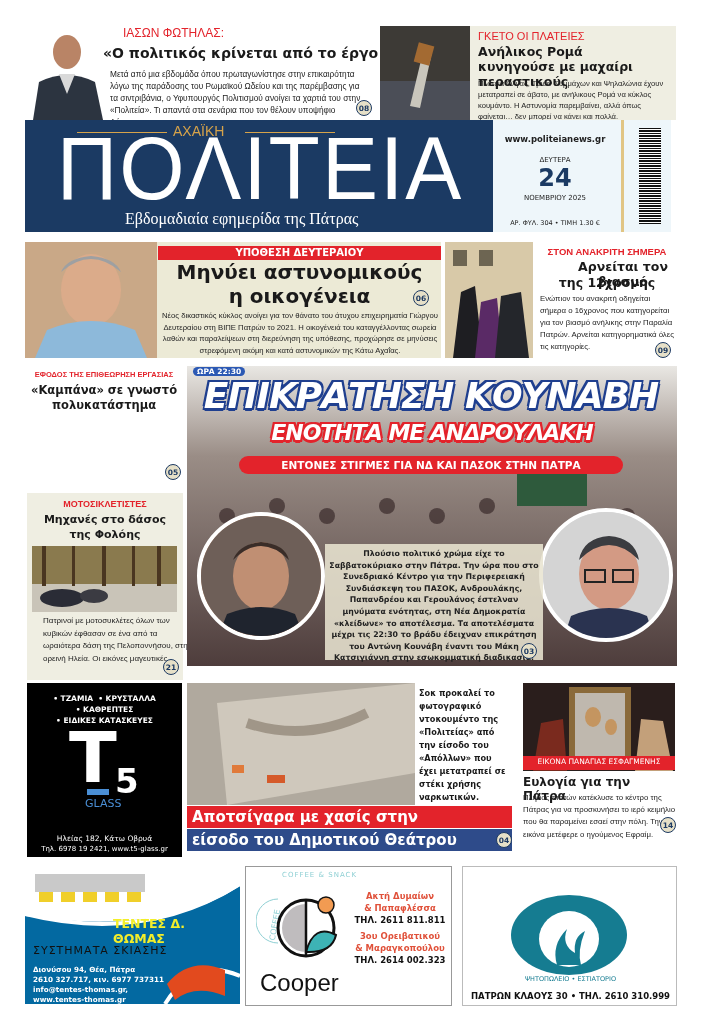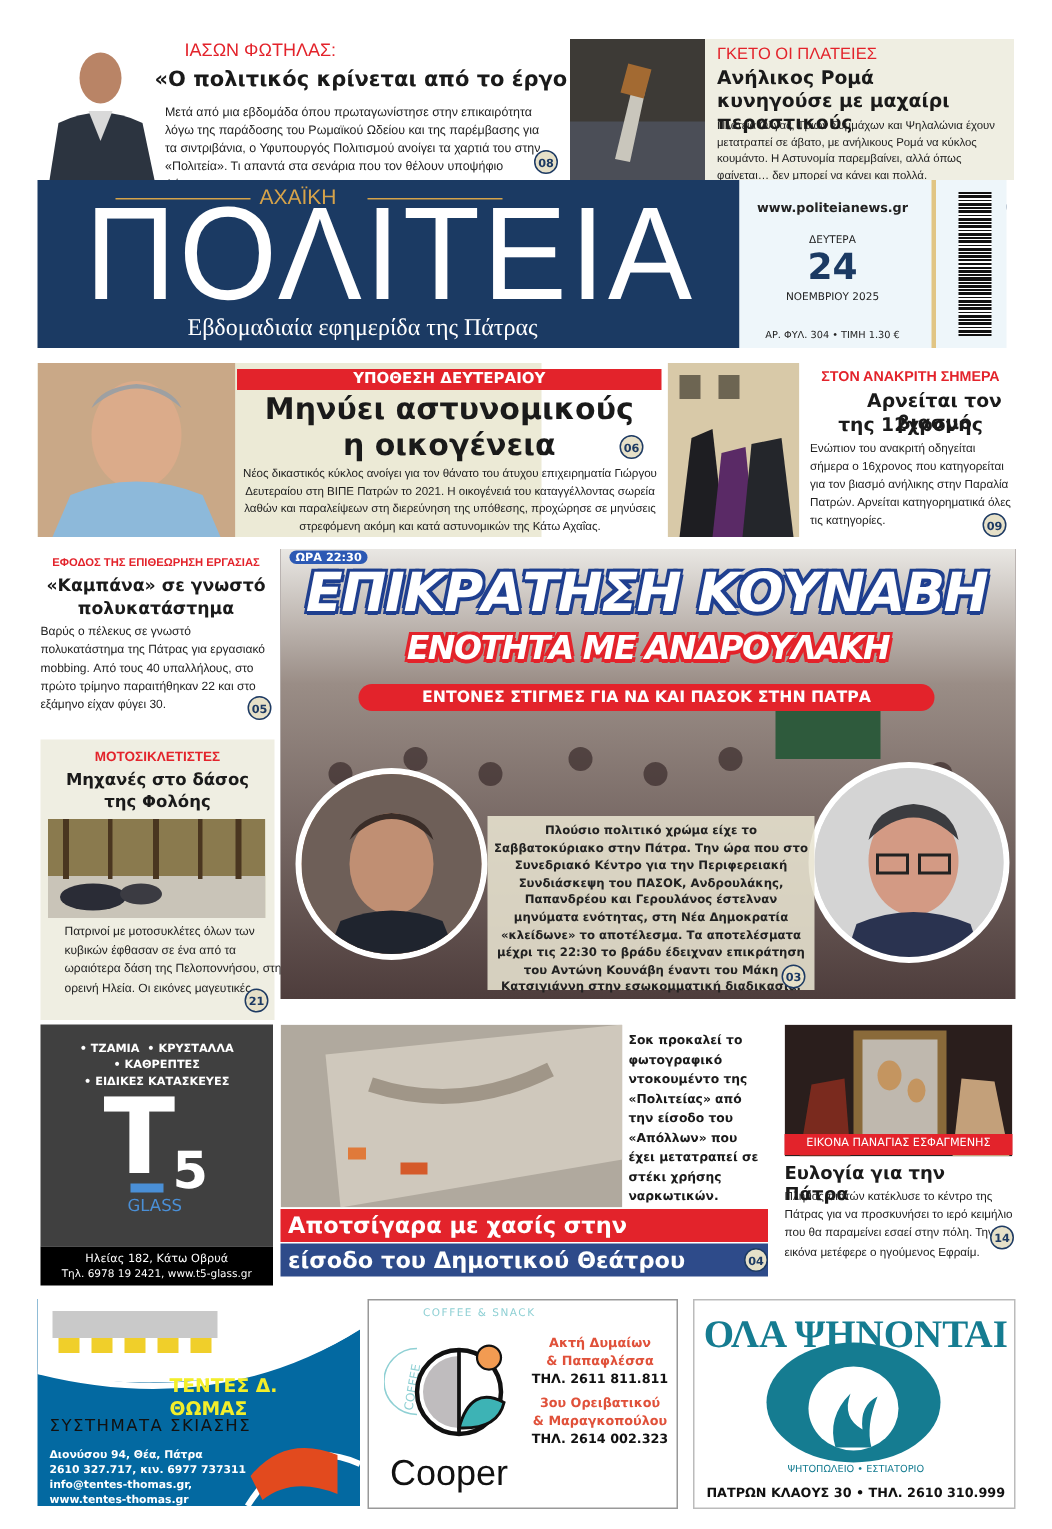--- a/index.html
+++ b/index.html
@@ -64,21 +64,21 @@
 <div id="mast-side" class="abs">
   <div class="abs" style="left:2px;top:14px;width:120px;text-align:center;font-size:8.5px;font-weight:bold;color:#222;">www.politeianews.gr</div>
   <div class="abs" style="left:2px;top:36px;width:120px;text-align:center;font-size:7px;color:#222;">ΔΕΥΤΕΡΑ</div>
   <div class="abs" style="left:2px;top:44px;width:120px;text-align:center;font-size:24px;font-weight:bold;color:#1b3a63;">24</div>
   <div class="abs" style="left:2px;top:74px;width:120px;text-align:center;font-size:7px;color:#222;">ΝΟΕΜΒΡΙΟΥ 2025</div>
   <div class="abs" style="left:2px;top:99px;width:120px;text-align:center;font-size:6.5px;color:#222;">ΑΡ. ΦΥΛ. 304 • ΤΙΜΗ 1.30 €</div>
   <div class="abs" style="left:128px;top:0;width:3px;height:112px;background:#e1c584;"></div>
   <div class="abs" style="left:146px;top:8px;width:22px;height:96px;background:repeating-linear-gradient(0deg,#111 0 1px,#fff 1px 2px,#111 2px 4px,#fff 4px 5px);"></div>
 </div>
 
-<div class="abs" style="left:25px;top:242px;width:336px;height:116px;background:#ecead6;">
+<div class="abs" style="left:25px;top:242px;width:416px;height:116px;background:#ecead6;">
   <div class="photo" style="left:0;top:0;width:132px;height:116px;">
     <svg width="132" height="116">
         <rect width="132" height="116" fill="#c9a887"></rect>
         <ellipse cx="66" cy="48" rx="30" ry="36" fill="#dbab8a"></ellipse>
         <path d="M36 30 Q66 4 96 30 Q90 16 66 14 Q42 16 36 30Z" fill="#9ea0a2"></path>
         <path d="M10 116 L22 88 Q66 70 110 88 L122 116Z" fill="#8db9da"></path>
       </svg>
   </div>
   <div class="abs" style="left:133px;top:4px;width:283px;height:14px;background:#e3232b;"></div>
   <div class="abs" style="left:133px;top:5px;width:283px;text-align:center;color:#fff;font-size:10px;font-weight:bold;">ΥΠΟΘΕΣΗ ΔΕΥΤΕΡΑΙΟΥ</div>
@@ -103,21 +103,20 @@
   <div class="abs" style="left:108px;top:17px;width:140px;text-align:center;font-size:12.5px;font-weight:bold;">Αρνείται τον βιασμό</div>
   <div class="abs" style="left:92px;top:33px;width:140px;text-align:center;font-size:12.5px;font-weight:bold;">της 12χρονης</div>
   <div class="abs body-txt" style="left:95px;top:51px;width:136px;font-size:7.8px;line-height:12px;">Ενώπιον του ανακριτή οδηγείται σήμερα ο 16χρονος που κατηγορείται για τον βιασμό ανήλικης στην Παραλία Πατρών. Αρνείται κατηγορηματικά όλες τις κατηγορίες.</div>
   <div class="badge" style="left:210px;top:100px;">09</div>
 </div>
 
 <div class="abs" style="left:25px;top:368px;width:158px;height:118px;">
   <div class="abs kicker" style="left:0;top:2px;width:158px;text-align:center;font-size:7.5px;font-weight:bold;">ΕΦΟΔΟΣ ΤΗΣ ΕΠΙΘΕΩΡΗΣΗ ΕΡΓΑΣΙΑΣ</div>
   <div class="abs" style="left:0;top:15px;width:158px;text-align:center;font-size:11.5px;font-weight:bold;">«Καμπάνα» σε γνωστό</div>
   <div class="abs" style="left:0;top:30px;width:158px;text-align:center;font-size:11.5px;font-weight:bold;">πολυκατάστημα</div>
-  <div class="abs body-txt" style="left:2px;top:47px;width:158px;font-size:8px;line-height:12.3px;">Βαρύς ο πέλεκυς σε γνωστό πολυκατάστημα της Πάτρας για εργασιακό mobbing. Από τους 40 υπαλλήλους, στο πρώτο τρίμηνο παραιτήθηκαν 22 και στο εξάμηνο είχαν φύγει 30.</div>
   <div class="badge" style="left:140px;top:96px;">05</div>
 </div>
 
 <div class="abs" style="left:27px;top:493px;width:156px;height:187px;background:#efeee2;">
   <div class="abs kicker" style="left:0;top:6px;width:156px;text-align:center;font-size:9px;font-weight:bold;">ΜΟΤΟΣΙΚΛΕΤΙΣΤΕΣ</div>
   <div class="abs" style="left:0;top:20px;width:156px;text-align:center;font-size:11px;font-weight:bold;">Μηχανές στο δάσος</div>
   <div class="abs" style="left:0;top:35px;width:156px;text-align:center;font-size:11px;font-weight:bold;">της Φολόης</div>
   <div class="photo" style="left:5px;top:53px;width:145px;height:66px;">
     <svg width="145" height="66">
         <rect width="145" height="66" fill="#8a7a4e"></rect>
@@ -178,21 +177,21 @@
         <rect x="42" y="58" width="20" height="12" fill="none" stroke="#222" stroke-width="2"></rect>
         <rect x="70" y="58" width="20" height="12" fill="none" stroke="#222" stroke-width="2"></rect>
         <path d="M18 134 L28 104 Q66 88 104 104 L114 134Z" fill="#2a3350"></path>
       </svg>
   </div>
   <div class="abs" style="left:138px;top:178px;width:218px;height:116px;background:rgba(232,228,208,0.88);"></div>
   <div class="abs" style="left:140px;top:182px;width:214px;text-align:center;font-size:7.8px;font-weight:bold;line-height:11.6px;color:#222;">Πλούσιο πολιτικό χρώμα είχε το Σαββατοκύριακο στην Πάτρα. Την ώρα που στο Συνεδριακό Κέντρο για την Περιφερειακή Συνδιάσκεψη του ΠΑΣΟΚ, Ανδρουλάκης, Παπανδρέου και Γερουλάνος έστελναν μηνύματα ενότητας, στη Νέα Δημοκρατία «κλείδωνε» το αποτέλεσμα. Τα αποτελέσματα μέχρι τις 22:30 το βράδυ έδειχναν επικράτηση του Αντώνη Κουνάβη έναντι του Μάκη Κατσιγιάννη στην εσωκομματική διαδικασία.</div>
   <div class="badge" style="left:334px;top:277px;">03</div>
 </div>
 
-<div class="abs" style="left:27px;top:683px;width:155px;height:148px;background:#404040;">
+<div class="abs" style="left:27px;top:683px;width:155px;height:148px;background:#000000;">
   <div class="abs" style="left:0;top:10px;width:155px;text-align:center;color:#fff;font-size:7.5px;font-weight:bold;line-height:11px;">
     <span style="color:#fff">• ΤΖΑΜΙΑ</span>&nbsp;&nbsp;<span>• ΚΡΥΣΤΑΛΛΑ</span><br>
     <span>• ΚΑΘΡΕΠΤΕΣ</span><br>
     <span>• ΕΙΔΙΚΕΣ ΚΑΤΑΣΚΕΥΕΣ</span>
   </div>
   <div class="abs" style="left:42px;top:40px;font-size:70px;font-weight:bold;color:#fff;line-height:70px;">T</div>
   <div class="abs" style="left:60px;top:106px;width:22px;height:6px;background:#4a8fd6;"></div>
   <div class="abs" style="left:88px;top:78px;font-size:34px;font-weight:bold;color:#fff;">5</div>
   <div class="abs" style="left:58px;top:114px;font-size:11px;color:#4a8fd6;">GLASS</div>
   <div class="abs" style="left:0;top:152px;width:155px;text-align:center;color:#fff;font-size:7.5px;">Ηλείας 182, Κάτω Οβρυά</div>
@@ -281,16 +280,15 @@
   <div class="abs" style="left:104px;top:76px;width:100px;text-align:center;font-size:8.5px;font-weight:bold;color:#e0513a;">&amp; Μαραγκοπούλου</div>
   <div class="abs" style="left:100px;top:88px;width:108px;text-align:center;font-size:8.5px;font-weight:bold;color:#111;">ΤΗΛ. 2614 002.323</div>
 </div>
 
 <div class="abs" style="left:462px;top:866px;width:215px;height:140px;border:1px solid #bbb;background:#fff;">
   <svg class="abs" width="215" height="120" style="left:0;top:0">
     <ellipse cx="106" cy="68" rx="58" ry="40" fill="#157c91"></ellipse>
     <ellipse cx="106" cy="72" rx="30" ry="28" fill="#fff"></ellipse>
     <path d="M94 98 Q88 78 104 62 Q98 78 112 86 Q110 70 122 64 Q114 84 118 98Z" fill="#157c91"></path>
   </svg>
-  <div class="abs" style="left:0;top:8px;width:215px;text-align:center;font-family:'Liberation Serif',serif;font-size:26px;font-weight:bold;color:#157c91;">ΟΛΑ ΨΗΝΟΝΤΑΙ</div>
   <div class="abs" style="left:0;top:108px;width:215px;text-align:center;font-size:6.5px;color:#157c91;">ΨΗΤΟΠΩΛΕΙΟ • ΕΣΤΙΑΤΟΡΙΟ</div>
   <div class="abs" style="left:0;top:124px;width:215px;text-align:center;font-size:8.5px;font-weight:bold;color:#111;">ΠΑΤΡΩΝ ΚΛΑΟΥΣ 30 • ΤΗΛ. 2610 310.999</div>
 </div>
 
 </body></html>

